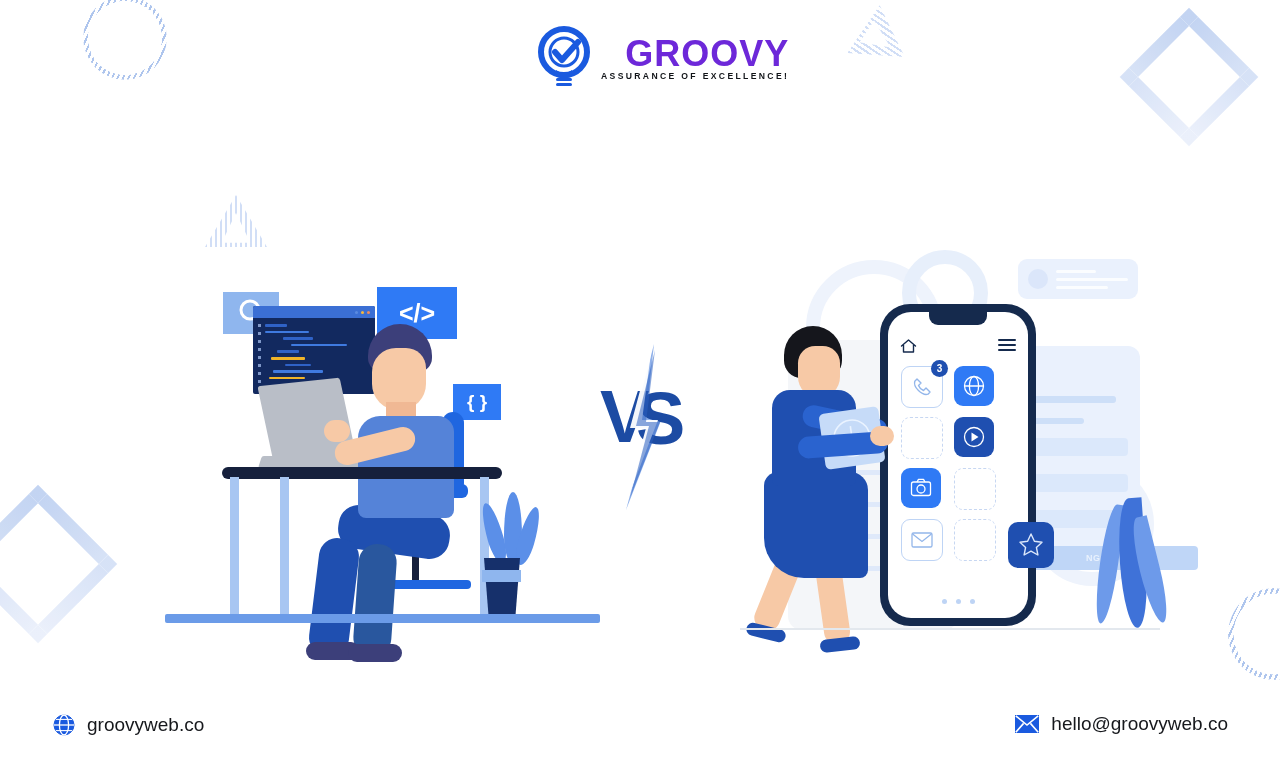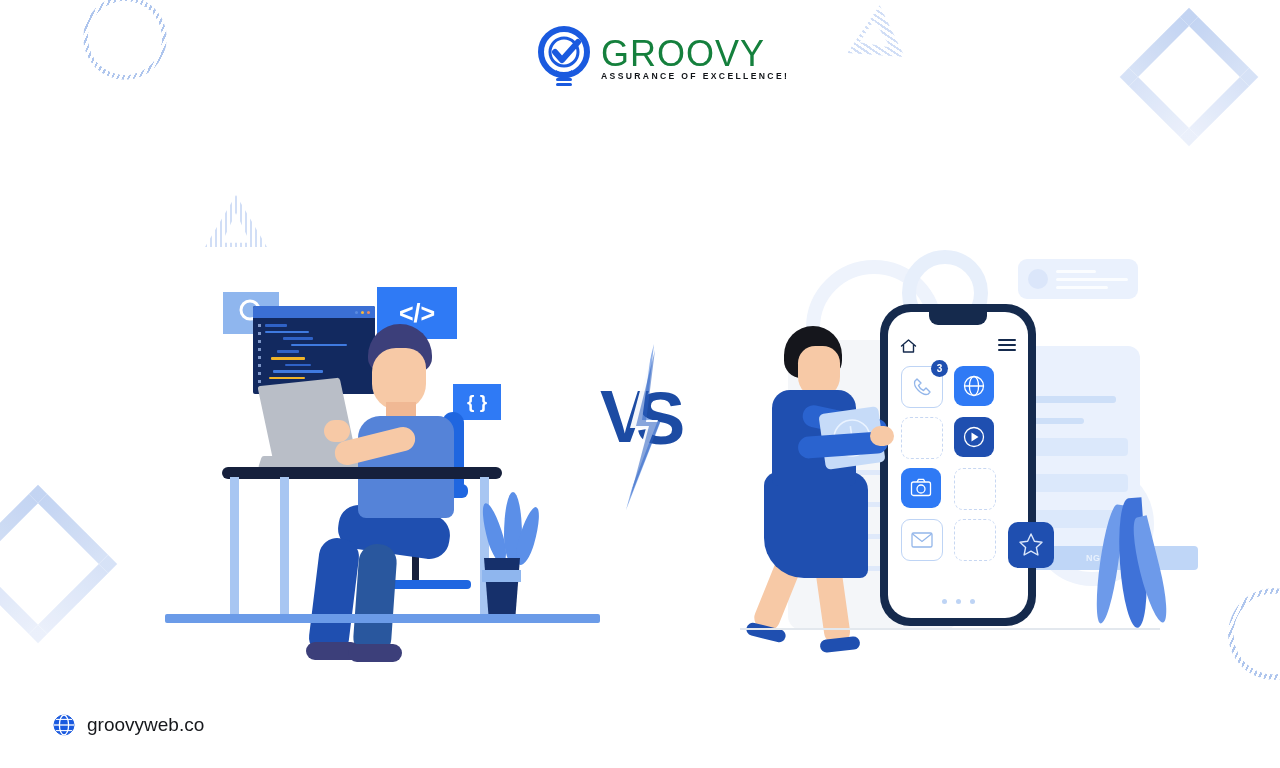--- a/index.html
+++ b/index.html
@@ -35,21 +35,21 @@
   .rsq{
     border:13px solid;border-radius:26px;transform:rotate(45deg);
     border-image:linear-gradient(135deg,#b9cdf0,#e8eefb) 1;
     opacity:.85;
   }
 
   
   .logo{position:absolute;left:538px;top:26px;display:flex;align-items:center;gap:11px;}
   .logo-mark{width:52px;height:64px;position:relative;}
   .logo-text{display:flex;flex-direction:column;line-height:1;}
-  .logo-word{font-size:36px;font-weight:400;letter-spacing:1px;color:#15803d;}
+  .logo-word{font-size:36px;font-weight:700;letter-spacing:1px;color:#6d28d9;text-align:right;}
   .logo-tag{font-size:8.6px;font-weight:700;letter-spacing:2.35px;color:#111418;}
 
   
   .title{
     position:absolute;top:124px;left:0;width:1280px;text-align:center;
     font-size:36px;font-weight:800;letter-spacing:-.2px;color:#1a5adf;white-space:nowrap;
   }
   .title .vs{color:#0d0f12;}
 
   
@@ -386,14 +386,22 @@
       <circle cx="12" cy="12" r="10" fill="#1a5adf"></circle>
       <circle cx="12" cy="12" r="10" fill="none" stroke="#1a5adf" stroke-width="1"></circle>
       <ellipse cx="12" cy="12" rx="4.6" ry="10" fill="none" stroke="#ffffff" stroke-width="1.3"></ellipse>
       <line x1="2" y1="12" x2="22" y2="12" stroke="#ffffff" stroke-width="1.3"></line>
       <line x1="4" y1="6.4" x2="20" y2="6.4" stroke="#ffffff" stroke-width="1.1"></line>
       <line x1="4" y1="17.6" x2="20" y2="17.6" stroke="#ffffff" stroke-width="1.1"></line>
     </svg>
     <span>groovyweb.co</span>
   </div>
 
+  <div class="footer-item f-right">
+    <svg width="26" height="20" viewBox="0 0 26 20">
+      <rect x="1" y="1" width="24" height="18" fill="#1a5adf"></rect>
+      <path d="M1.8 1.8 L13 11 L24.2 1.8" fill="none" stroke="#ffffff" stroke-width="1.6"></path>
+      <path d="M1.8 18.2 L9.6 9.4 M24.2 18.2 L16.4 9.4" fill="none" stroke="#ffffff" stroke-width="1.6"></path>
+    </svg>
+    <span>hello@groovyweb.co</span>
+  </div>
 
 </div>
 
 </body></html>

